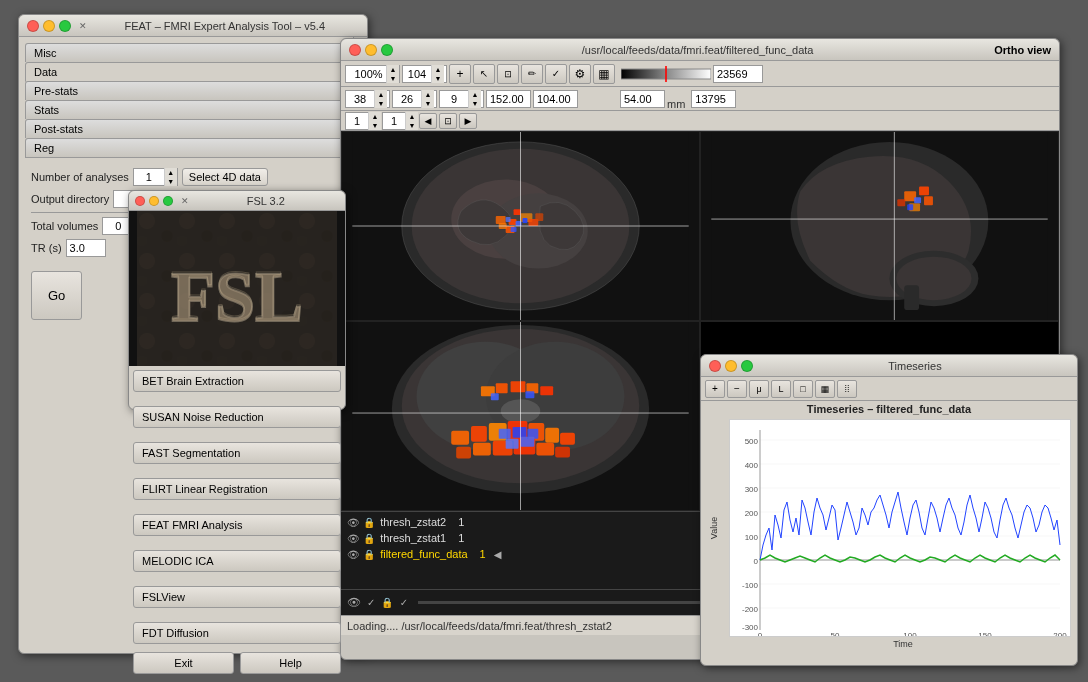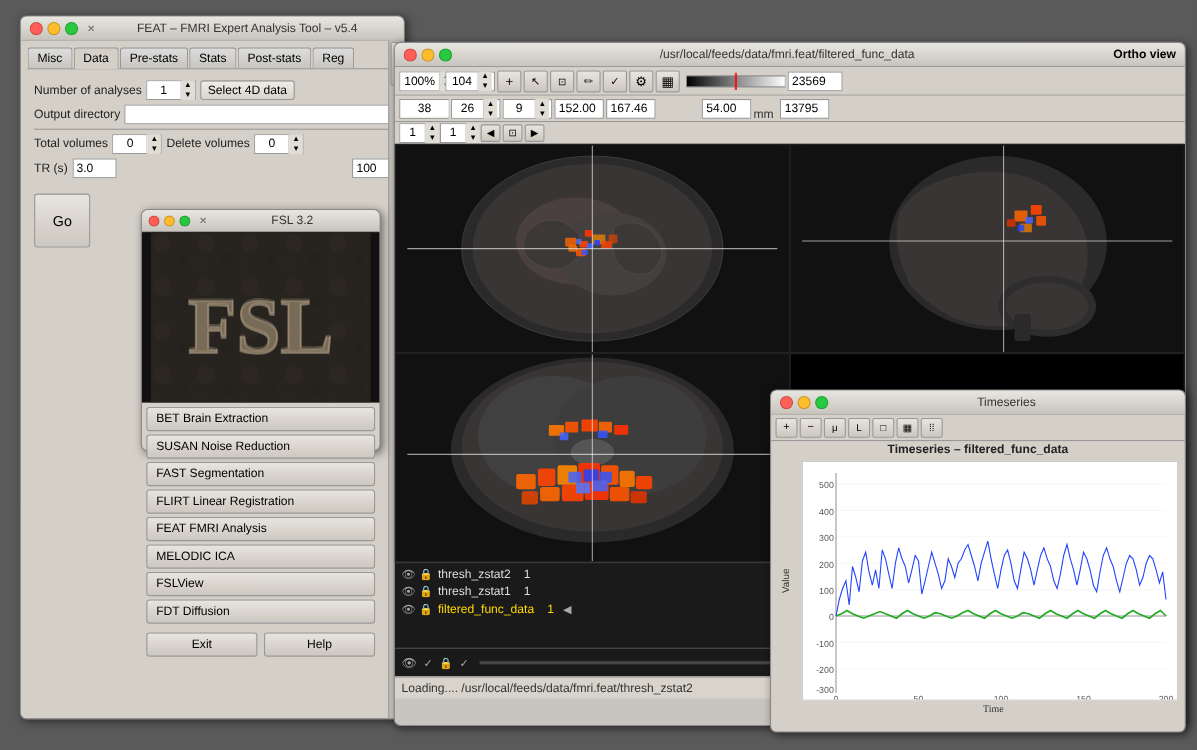--- a/index.html
+++ b/index.html
@@ -89,20 +89,21 @@
       padding: 2px 8px;
       font-size: 11px;
       cursor: pointer;
     }
 
     
     .tabs {
       display: flex;
       border-bottom: 1px solid #999;
       margin-bottom: 6px;
+      flex-direction: column;
     }
     .tab {
       padding: 3px 8px;
       font-size: 11px;
       border: 1px solid #999;
       border-bottom: none;
       background: linear-gradient(to bottom, #ddd, #c8c5be);
       cursor: pointer;
       margin-right: 1px;
       border-radius: 3px 3px 0 0;
@@ -194,21 +195,21 @@
       justify-content: center;
       overflow: hidden;
       position: relative;
     }
 
     
     .menu-buttons {
       padding: 4px;
       display: flex;
       flex-direction: column;
-      gap: 3px;
+      gap: 14px;
     }
     .menu-btn {
       background: linear-gradient(to bottom, #e8e4de, #ccc8c0);
       border: 1px solid #999;
       border-radius: 3px;
       padding: 4px 8px;
       font-size: 11px;
       cursor: pointer;
       text-align: left;
       width: 100%;
@@ -420,21 +421,20 @@
       font-weight: bold;
       text-align: center;
       padding: 2px;
       color: #222;
     }
     .chart-label-x {
       text-align: center;
       font-size: 9px;
       color: #333;
       margin-top: 2px;
-      font-family: Liberation Serif, serif;
     }
 
     
     .small-tl { width: 10px; height: 10px; border-radius: 50%; border: 1px solid rgba(0,0,0,0.2); }
 
     
     .feat-scroll {
       position: absolute;
       right: 0;
       top: 22px;
@@ -590,33 +590,33 @@
     <button class="menu-btn">FSLView</button>
     <button class="menu-btn">FDT Diffusion</button>
   </div>
 
   <div class="bottom-btns">
     <button class="bottom-btn">Exit</button>
     <button class="bottom-btn">Help</button>
   </div>
 </div>
 
-<div class="window" id="ortho-window" style="left:358px; top:38px; width:720px; height:622px; background:#c8c5be;">
+<div class="window" id="ortho-window" style="left:340px; top:38px; width:720px; height:622px; background:#c8c5be;">
   <div class="window-titlebar">
     <div class="traffic-lights">
       <div class="tl tl-close"></div>
       <div class="tl tl-min"></div>
       <div class="tl tl-max"></div>
     </div>
     <span class="window-title">/usr/local/feeds/data/fmri.feat/filtered_func_data</span>
     <span style="margin-left:auto; font-weight:bold; font-size:11px;">Ortho view</span>
   </div>
 
   <div class="ortho-toolbar">
-    <div class="spin-input" style="width:40px;">
+    <div class="spin-input" style="width:55px;justify-content:flex-end;">
       <input type="text" value="100%" style="width: 35px; border: none; outline: none; font-size: 11px;">
       <div class="spin-arrows">
         <button>▲</button>
         <button>▼</button>
       </div>
     </div>
     <div class="spin-input" style="width:45px;">
       <input type="text" value="104" style="width: 28px; border: none; outline: none; font-size: 11px;">
       <div class="spin-arrows">
         <button>▲</button>
@@ -642,42 +642,42 @@
         </defs>
         <rect x="0" y="3" width="90" height="10" fill="url(#grad1)" stroke="#888" stroke-width="1"></rect>
         <rect x="44" y="0" width="2" height="16" fill="#ff0000" opacity="0.8"></rect>
       </svg>
     </div>
     <div class="tb-value" style="min-width:50px; font-size:11px;">23569</div>
   </div>
 
   <div class="coord-row">
     <div class="spin-input" style="width:45px;">
-      <input type="text" value="38" style="width: 44px; border: none; outline: none; font-size: 11px;">
+      <input type="text" value="38" style="width: 28px; border: none; outline: none; font-size: 11px;">
       <div class="spin-arrows">
         <button>▲</button>
         <button>▼</button>
       </div>
     </div>
     <div class="spin-input" style="width:45px;">
       <input type="text" value="26" style="width: 28px; border: none; outline: none; font-size: 11px;">
       <div class="spin-arrows">
         <button>▲</button>
         <button>▼</button>
       </div>
     </div>
     <div class="spin-input" style="width:45px;">
       <input type="text" value="9" style="width: 28px; border: none; outline: none; font-size: 11px;">
       <div class="spin-arrows">
         <button>▲</button>
         <button>▼</button>
       </div>
     </div>
     <span class="tb-value" style="font-size:11px;">152.00</span>
-    <span class="tb-value" style="font-size:11px;">167.46</span>
+    <span class="tb-value" style="font-size:11px;">104.00</span>
     <span class="tb-value" style="font-size:11px;margin-left:40px;">54.00</span>
     <span class="tb-label">mm</span>
     <span class="tb-value" style="font-size:11px; margin-left:4px;">13795</span>
   </div>
 
   <div class="coord-row" style="height:20px;">
     <div class="spin-input" style="width:35px;">
       <input type="text" value="1" style="width: 22px; border: none; outline: none; font-size: 11px;">
       <div class="spin-arrows">
         <button>▲</button>

